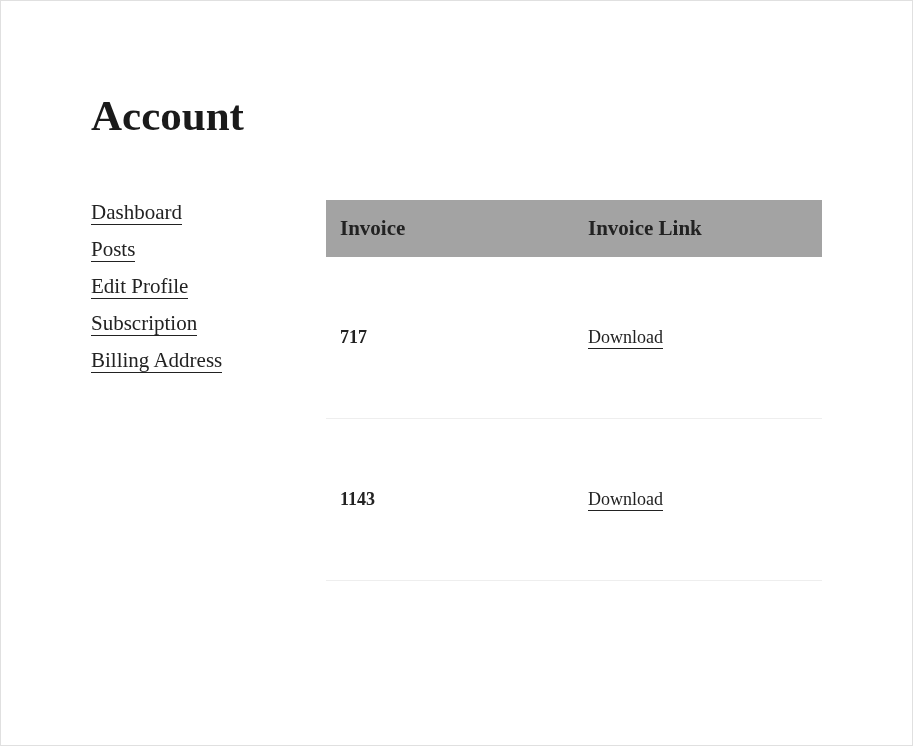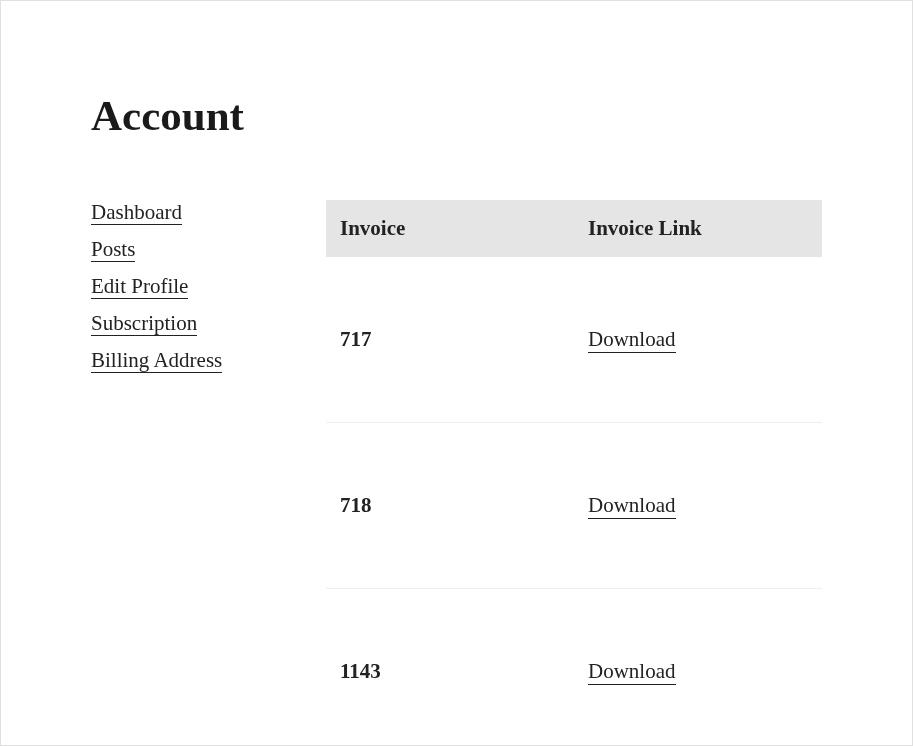--- a/index.html
+++ b/index.html
@@ -46,31 +46,31 @@
       display: inline;
     }
     .content {
       flex: 1;
     }
     table {
       width: 100%;
       border-collapse: collapse;
     }
     thead th {
-      background: #e5e5e5;
+      background: #a3a3a3;
       text-align: left;
       font-size: 21px;
       font-weight: 700;
       color: #222;
       padding: 16px 14px;
     }
     tbody td {
       border-bottom: 1px solid #eeeeee;
       padding: 70px 14px;
-      font-size: 21px;
+      font-size: 18px;
       vertical-align: middle;
       margin-top: 23px;
     }
     tbody td.invoice-number {
       font-weight: 700;
     }
     tbody td a {
       color: #222;
       text-decoration: none;
       border-bottom: 1px solid #222;
@@ -105,23 +105,19 @@
           <th>Invoice</th>
           <th>Invoice Link</th>
         </tr>
       </thead>
       <tbody>
         <tr>
           <td class="invoice-number">717</td>
           <td><a href="#">Download</a></td>
         </tr>
         <tr>
-          <td class="invoice-number">718</td>
-          <td><a href="#">Download</a></td>
-        </tr>
-        <tr>
           <td class="invoice-number">1143</td>
           <td><a href="#">Download</a></td>
         </tr>
       </tbody>
     </table>
   </div>
 </div>
 
 </body></html>

